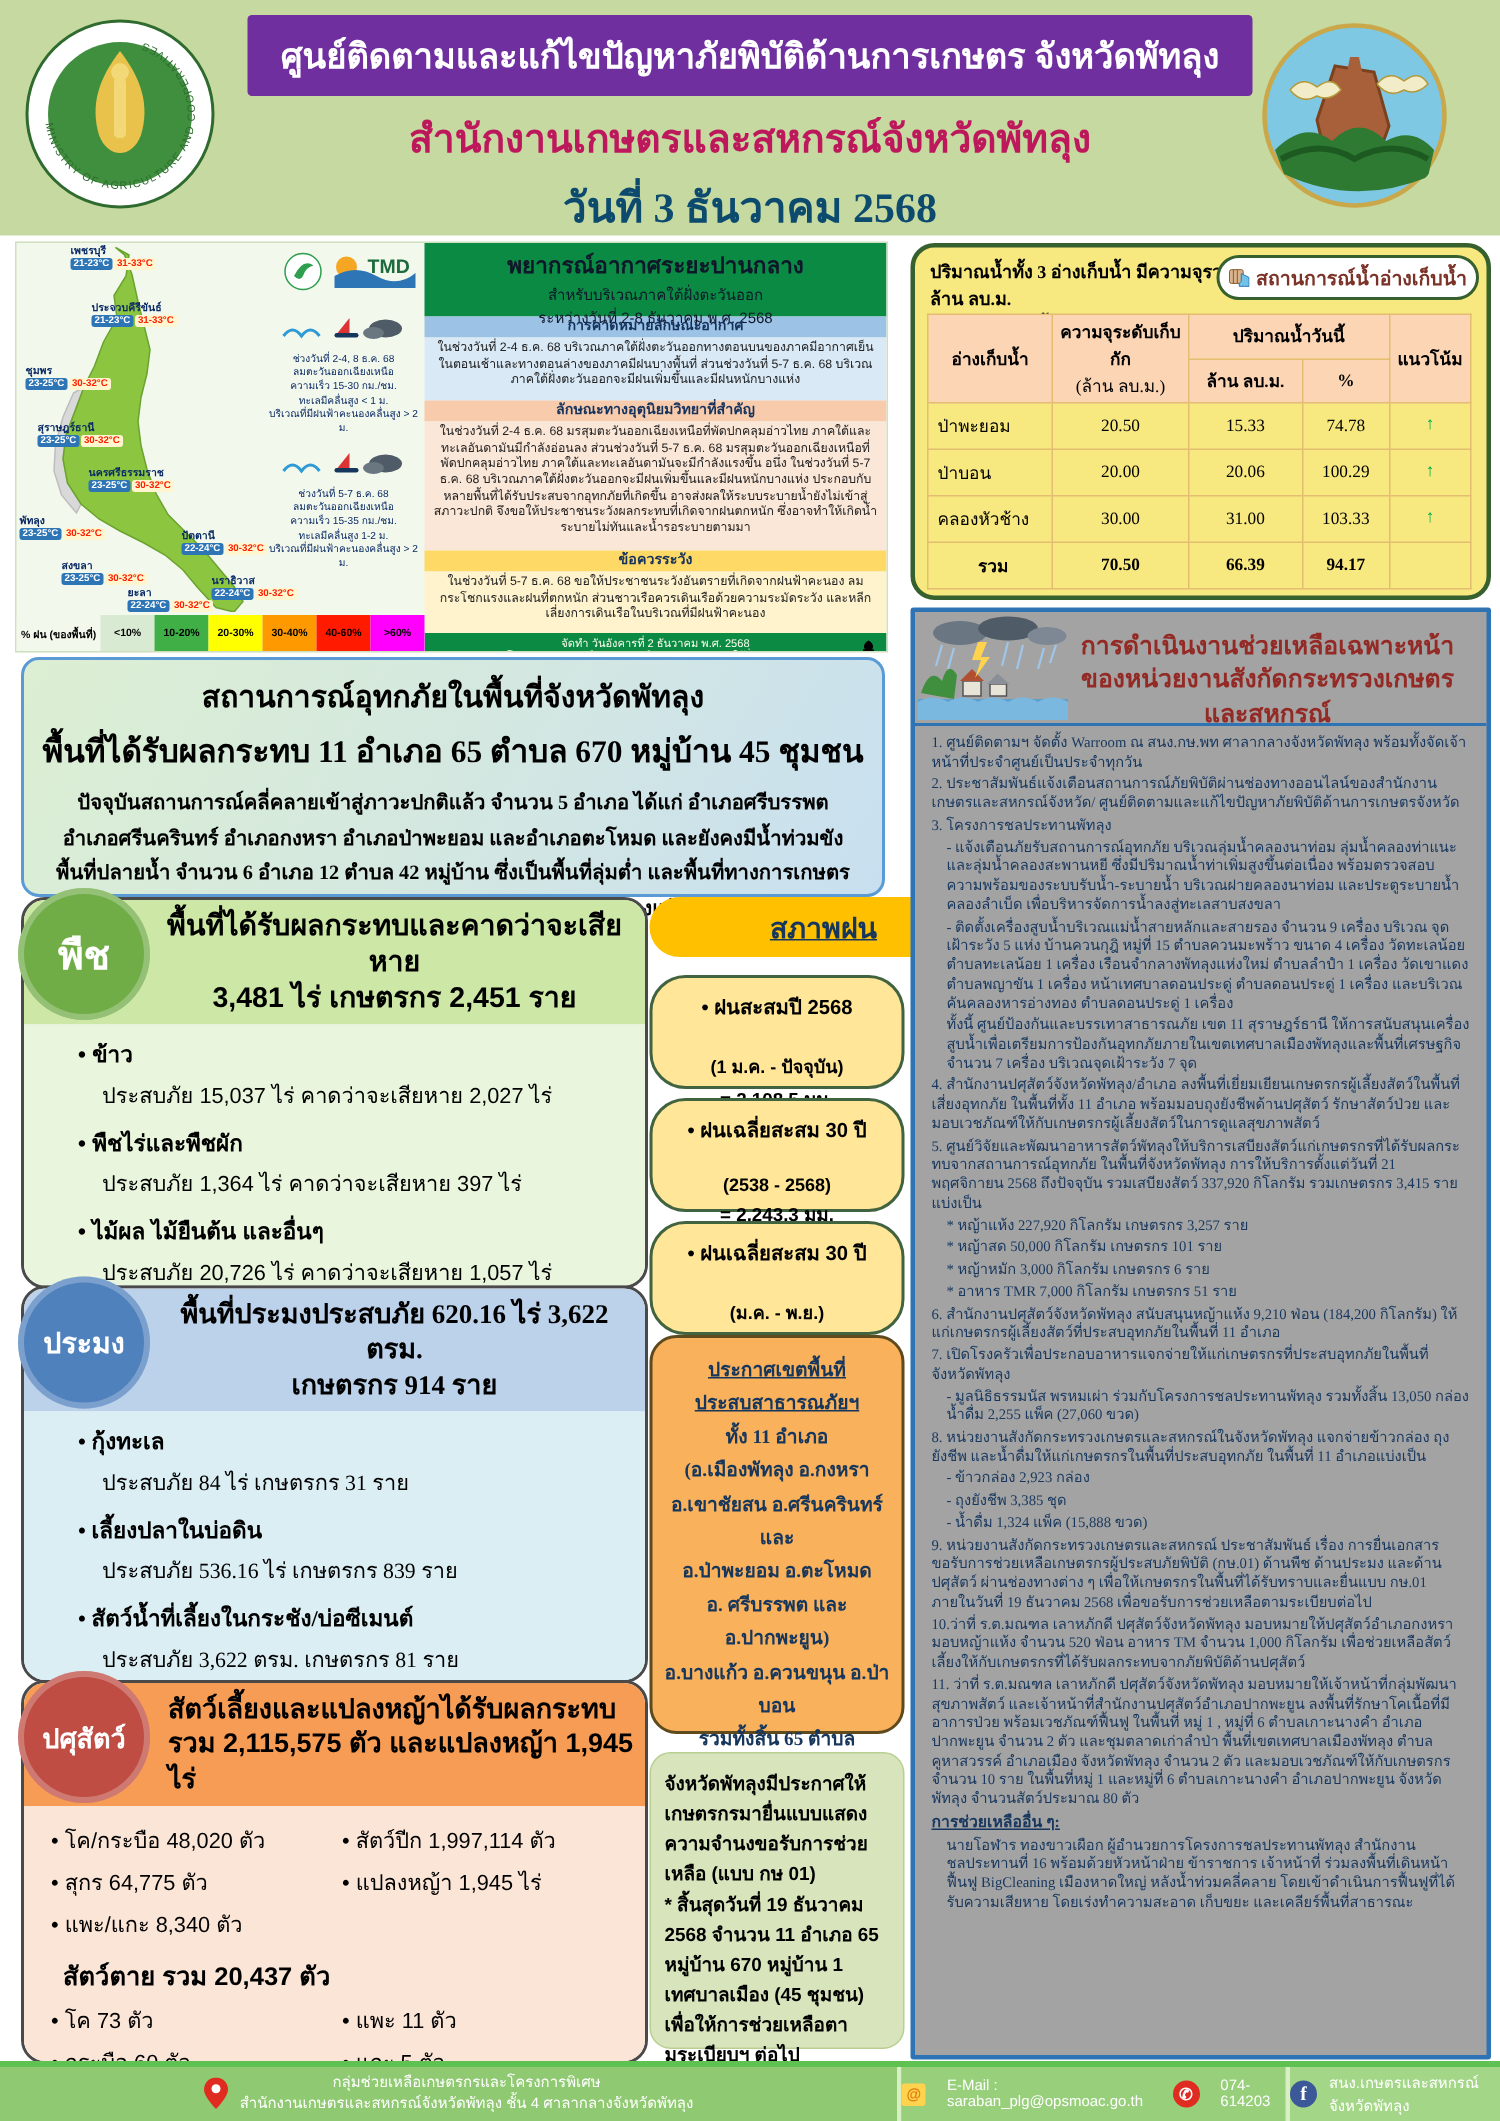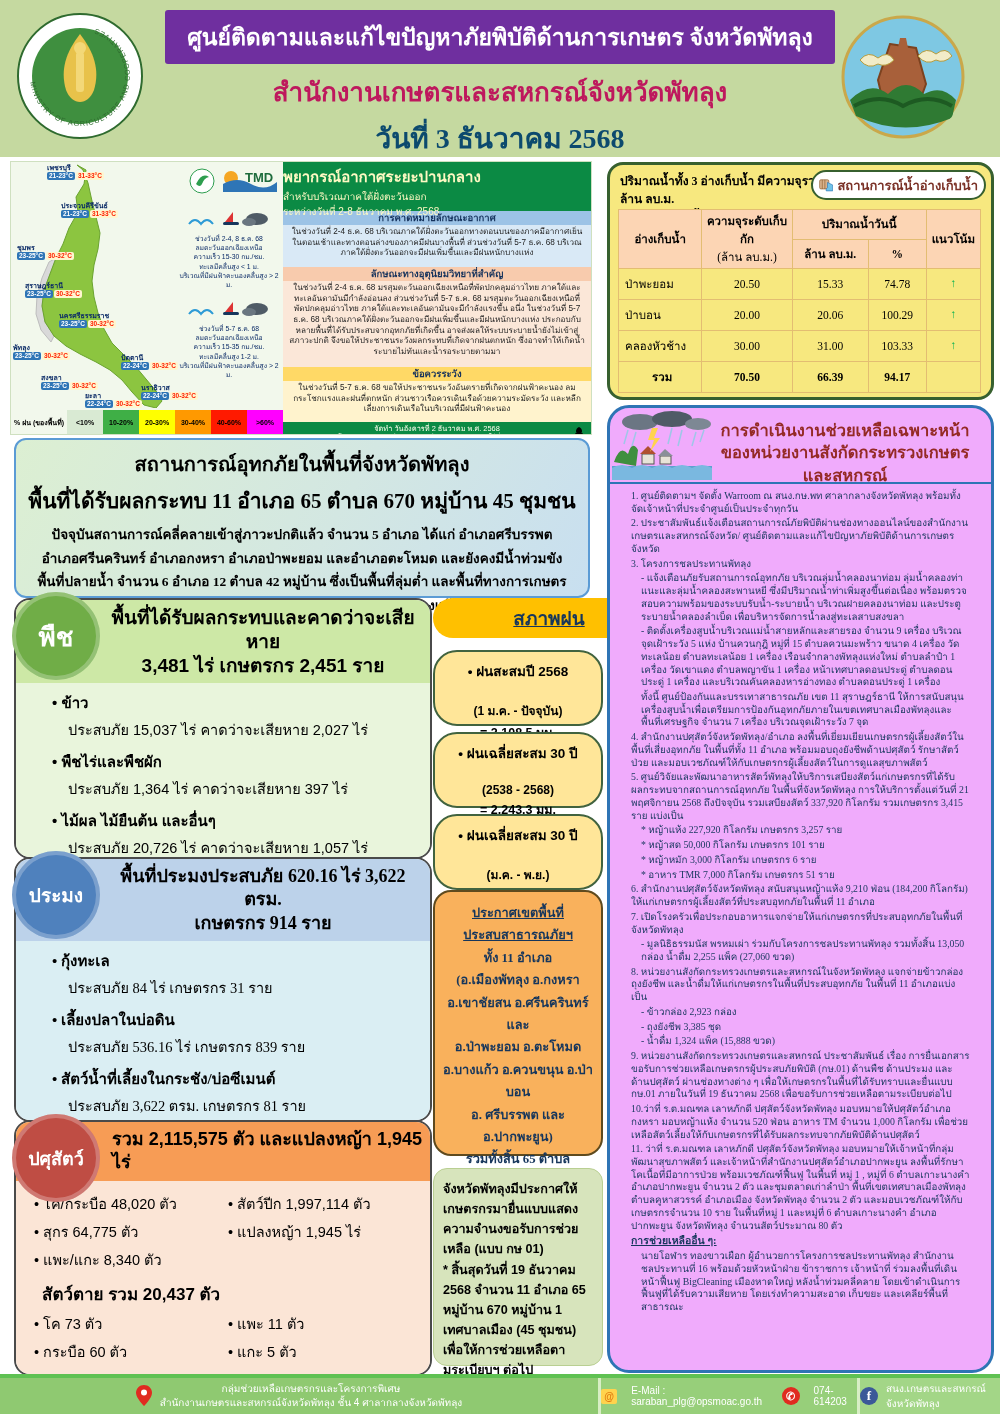--- a/index.html
+++ b/index.html
@@ -24,21 +24,21 @@
   .chips span{display:inline-block;font-size:6.5px;font-weight:bold;padding:0 2px;border-radius:2px;white-space:nowrap;}
   .tmin{background:#2e75b6;color:#fff;}
   .tmax{background:#fff6cf;color:#ff2000;margin-left:1px;}
   .orglogos{position:absolute;left:178px;top:6px;display:flex;gap:6px;align-items:center;z-index:2;}
   .windblk{position:absolute;width:104px;text-align:center;z-index:2;}
   .windblk .wline{font-size:6.8px;color:#0a2a66;line-height:1.35;}
   .legendbar{position:absolute;left:0;bottom:0;width:272px;height:24px;display:flex;align-items:stretch;z-index:4;background:#f2f8ec;}
   .legendbar .leglabel{font-size:7px;font-weight:bold;display:flex;align-items:center;padding:0 3px;white-space:nowrap;}
   .sw{flex:1;display:flex;align-items:center;justify-content:center;font-size:7px;font-weight:bold;color:#000;}
   .wpanel{position:absolute;left:272px;top:0;width:308px;height:272px;}
-  .whead{background:#0b8a44;color:#fef9c3;text-align:left;height:46px;padding-top:3px;}
+  .whead{background:#0b8a44;color:#0f172a;text-align:center;height:46px;padding-top:3px;}
   .whead .wt{font-size:15px;font-weight:bold;}
   .whead .ws{font-size:10px;}
   .wsec-h{height:14px;font-size:9.5px;font-weight:bold;color:#15325c;text-align:center;line-height:14px;}
   .wsec-b{font-size:8.2px;line-height:1.3;text-align:center;padding:2px 6px;color:#222;}
   .s1h{background:#9cc3e6;} .s1b{background:#d9e9f6;height:38px;}
   .s2h{background:#f8cbad;} .s2b{background:#fbe7d8;height:82px;}
   .s3h{background:#ffd966;} .s3b{background:#fff3cd;height:37px;}
   .wfoot{background:#0b8a44;color:#ffe;height:27px;text-align:center;font-size:7.4px;line-height:1.22;padding-top:2px;position:relative;}
   .ribbon{position:absolute;right:4px;top:3px;}
 
@@ -110,27 +110,27 @@
   .resv table{position:absolute;left:8px;top:44px;width:363px;border-collapse:collapse;}
   .resv th,.resv td{border:1.5px solid #e3bd72;font-size:11.5px;text-align:center;padding:2px 2px;}
   .resv th{background:#fcd5b4;font-weight:bold;}
   .resv td{height:26px;}
   .resv td:first-child{text-align:left;padding-left:6px;}
   .resv .total td{font-weight:bold;}
   .resv .total td:first-child{text-align:center;}
   .trend{color:#00b050;font-size:18px;font-weight:bold;line-height:1;}
 
   
-  .ops{position:absolute;left:607px;top:405px;width:387px;height:968px;background:#f0abfc;border:3px solid #2e74b5;
-       border-radius:22px;box-sizing:border-box;overflow:hidden;}
+  .ops{position:absolute;left:607px;top:405px;width:387px;height:968px;background:#a3a3a3;border:3px solid #2e74b5;
+       border-radius:2px;box-sizing:border-box;overflow:hidden;}
   .ops-head{position:relative;height:74px;border-bottom:2px solid #2e74b5;}
   .ops-title{position:absolute;left:100px;top:12px;width:270px;text-align:center;color:#942a25;font-weight:bold;
              font-size:16.5px;line-height:1.35;font-family:"Liberation Serif",serif;}
   .storm{position:absolute;left:2px;top:2px;}
-  .ops-body{padding:6px 21px 4px;color:#17375e;font-family:"Liberation Serif",serif;}
+  .ops-body{padding:6px 11px 4px;color:#17375e;font-family:"Liberation Serif",serif;}
   .ops-body p{margin:0 0 2px;font-size:9.8px;line-height:1.3;text-align:left;}
   .ops-body p.u{font-weight:bold;text-decoration:underline;font-size:10.5px;}
   .ops-body p.ind{padding-left:10px;}
 
   
   .foot{position:absolute;left:0;top:1378px;width:1000px;height:36px;background:#8fc971;display:flex;}
   .foot::before{content:"";position:absolute;left:0;top:-4px;width:1000px;height:4px;background:#5fc152;}
   .fseg{display:flex;align-items:center;justify-content:center;gap:8px;color:#fff;font-size:10px;height:100%;}
   .fseg1{width:598px;background:#8fc971;}
   .fseg2{width:256px;background:#97cf7a;display:flex;gap:14px;}
@@ -387,20 +387,21 @@
           <div class="nm">สัตว์น้ำที่เลี้ยงในกระชัง/บ่อซีเมนต์</div>
           <div class="dt">ประสบภัย 3,622  ตรม.  เกษตรกร 81 ราย</div>
         </div>
 
     </div>
   </div>
 
   <div class="badge-circle c-lives">ปศุสัตว์</div>
   <div class="secbox lives">
     <div class="shead">
+      <div>สัตว์เลี้ยงและแปลงหญ้าได้รับผลกระทบ</div>
       <div>รวม 2,115,575 ตัว และแปลงหญ้า 1,945 ไร่</div>
     </div>
     <div class="sbody">
       <div class="lv-grid">
         <div class="lv-col">
           <div>โค/กระบือ  48,020 ตัว</div>
             <div>สุกร 64,775 ตัว</div>
             <div>แพะ/แกะ 8,340 ตัว</div>
         </div>
         <div class="lv-col">
@@ -449,23 +450,23 @@
       <div class="u">ประสบสาธารณภัยฯ</div>
 
       <div>ทั้ง 11 อำเภอ</div>
 
       <div>(อ.เมืองพัทลุง อ.กงหรา</div>
 
       <div>อ.เขาชัยสน  อ.ศรีนครินทร์ และ</div>
 
       <div>อ.ป่าพะยอม อ.ตะโหมด</div>
 
+      <div>อ. ศรีบรรพต   และ อ.ปากพะยูน)</div>
+
       <div>อ.บางแก้ว อ.ควนขนุน อ.ป่าบอน</div>
-
-      <div>อ. ศรีบรรพต   และ อ.ปากพะยูน)</div>
 
       <div>รวมทั้งสิ้น 65 ตำบล</div>
 
       <div>670  หมู่บ้าน</div>
 
       <div>1 เทศบาลเมือง (45 ชุมชน)</div>
 
   </div>
 
   <div class="notice">

